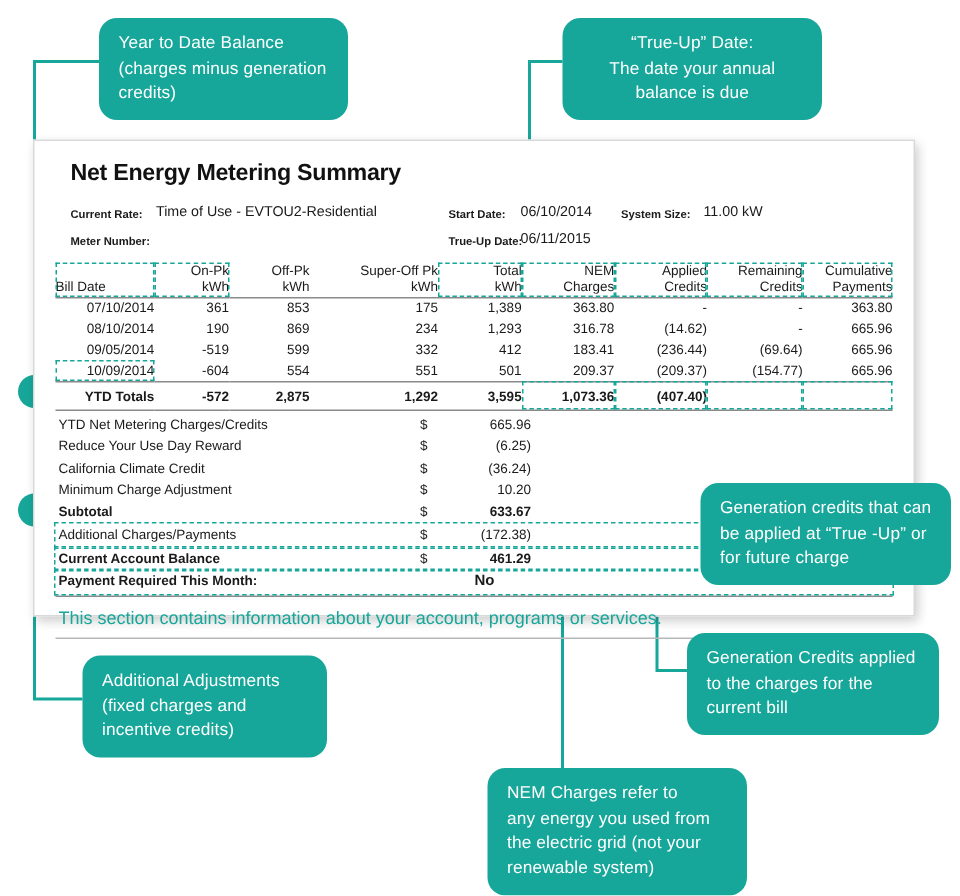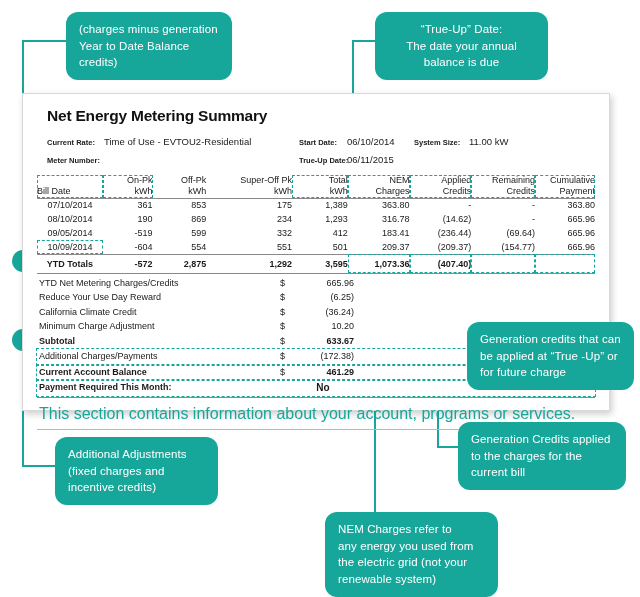--- a/index.html
+++ b/index.html
@@ -54,41 +54,41 @@
 
   
   table.nem { border-collapse: collapse; width: 100%; margin-top: 6px; }
   table.nem td, table.nem th {
     font-size: 9px; color: #1a1a1a; padding: 0; font-weight: normal;
     white-space: nowrap;
   }
   .hd { vertical-align: bottom; text-align: right; line-height: 1.25; padding-bottom: 3px; font-size: 8.6px; }
   .hd.left { text-align: left; }
   .num { text-align: right; height: 14px; }
-  .datec { text-align: center; height: 14px; padding-left: 2px; }
+  .datec { text-align: right; height: 14px; padding-left: 2px; }
   tr.hdr td { border-bottom: 1px solid #8a8a8a; }
   tr.totals td { font-weight: bold; border-top: 1px solid #8a8a8a; border-bottom: 1px solid #8a8a8a; height: 19px; vertical-align: middle; }
 
   
   .dash { outline: 1.5px dashed #17a79a; outline-offset: -1px; }
 
   
   .sumwrap { margin-top: 3px; }
   .sline { position: relative; height: 14.5px; font-size: 9px; color: #1a1a1a; }
   .sline .lbl { position: absolute; left: 2px; top: 1px; }
   .sline .cur { position: absolute; left: 243px; top: 1px; }
   .sline .amt { position: absolute; left: 255px; width: 62px; text-align: right; top: 1px; }
   .sline.bold .lbl, .sline.bold .amt { font-weight: bold; }
   .sline.boxed { outline: 1.5px dashed #17a79a; height: 15.5px; }
   .sline.boxed .lbl, .sline.boxed .cur, .sline.boxed .amt { top: 2px; }
   .sline .nopay { position: absolute; left: 255px; width: 62px; text-align: center; top: 2px; font-weight: bold; font-size: 10px; }
   .thinrule { border-top: 1px solid #8a8a8a; margin: 1px 0 0 0; }
 
   .footer-note {
-    color: #17a79a; font-size: 16px; padding: 7px 2px 6px 2px;
+    color: #17a79a; font-size: 12px; padding: 7px 2px 6px 2px;
     border-bottom: 1px solid #b8b8b8;
   }
 </style>
 </head>
 <body>
 
 <div id="stage">
 
   <svg id="connectors" viewBox="0 0 640 597" width="640" height="597">
 
@@ -105,22 +105,22 @@
     <circle cx="438" cy="272" r="11" fill="#17a79a"></circle>
 
     <path d="M375,272 L375,512" stroke="#17a79a" stroke-width="2" fill="none"></path>
     <circle cx="375" cy="268" r="11" fill="#17a79a"></circle>
 
     <path d="M23,345 L23,466 L55,466" stroke="#17a79a" stroke-width="2" fill="none"></path>
     <circle cx="23" cy="340" r="11" fill="#17a79a"></circle>
   </svg>
 
   <div class="callout" style="left:66px; top:12px; width:166px;">
+    <div>Year to Date Balance</div>
     <div>(charges minus generation</div>
-    <div>Year to Date Balance</div>
     <div>credits)</div>
   </div>
 
   <div class="callout" style="left:375px; top:12px; width:173px;text-align:center;">
     <div>“True-Up” Date:</div>
     <div>The date your annual</div>
     <div>balance is due</div>
   </div>
 
   <div class="callout" style="left:467px; top:322px; width:167px;">
@@ -208,21 +208,21 @@
           <td class="hd dash">
             <div>Applied</div>
             <div>Credits</div>
           </td>
           <td class="hd dash">
             <div>Remaining</div>
             <div>Credits</div>
           </td>
           <td class="hd dash">
             <div>Cumulative</div>
-            <div>Payment</div>
+            <div>Payments</div>
           </td>
         </tr>
 
         <tr>
           <td class="datec">07/10/2014</td>
           <td class="num">361</td>
           <td class="num">853</td>
           <td class="num">175</td>
           <td class="num">1,389</td>
           <td class="num">363.80</td>

